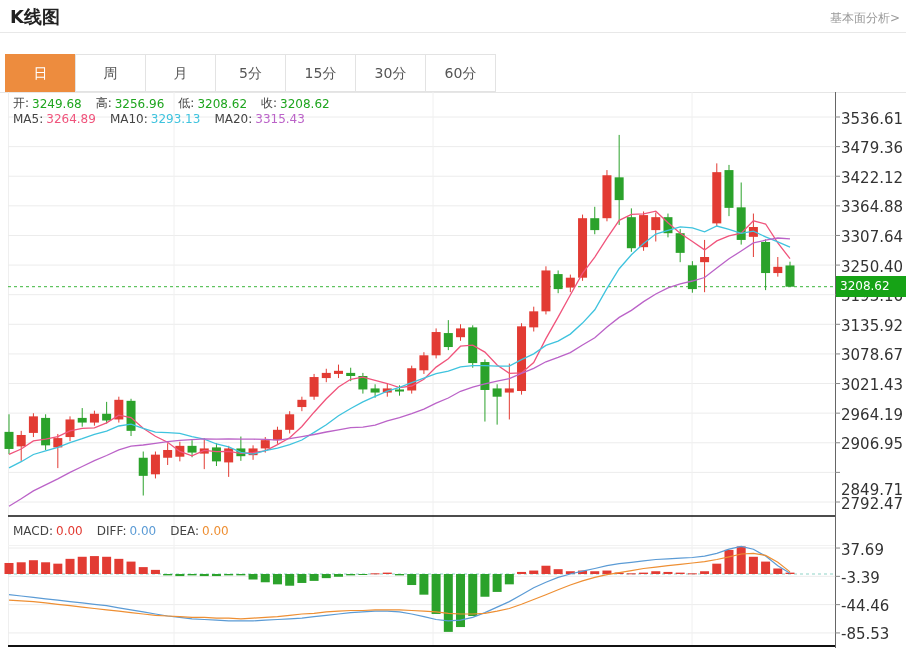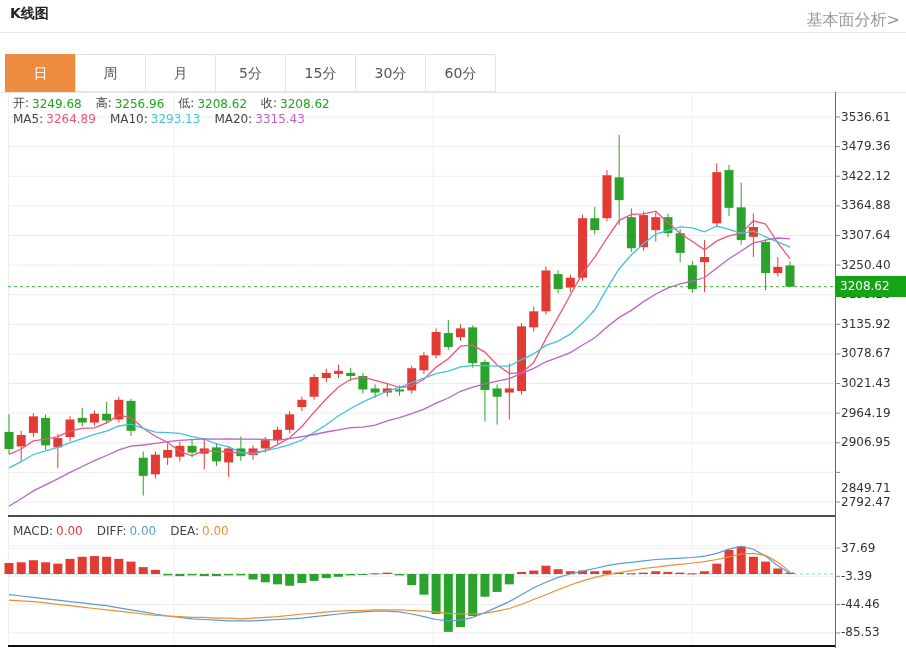--- a/index.html
+++ b/index.html
@@ -1,36 +1,36 @@
 <!DOCTYPE html>
 <html><head>
 <meta charset="utf-8">
 <style>
   html,body{margin:0;padding:0;background:#fff;}
   body{width:906px;height:649px;position:relative;overflow:hidden;
        font-family:"DejaVu Sans","Liberation Sans",sans-serif;color:#333;}
   .abs{position:absolute;}
-  .title{left:10px;top:5px;font-size:14px;font-weight:bold;color:#222;}
-  .analysis-link{right:6px;top:10px;font-size:16px;color:#999;text-decoration:none;cursor:pointer;}
+  .title{left:10px;top:5px;font-size:18px;font-weight:bold;color:#222;}
+  .analysis-link{right:6px;top:10px;font-size:12px;color:#999;text-decoration:none;cursor:pointer;}
   .top-divider{left:0;top:32px;width:906px;height:0;border-top:1px solid #e8e8e8;}
   .tabs{left:5px;top:54px;display:flex;}
   .tab{width:69px;height:36px;line-height:36px;text-align:center;font-size:14px;color:#555;
        background:#fff;border:1px solid #e3e3e3;margin-left:-1px;cursor:pointer;}
   .tab:first-child{margin-left:0;}
   .tab.active{background:#ED8C3E;border-color:#ED8C3E;color:#fff;}
   .legend-row{left:13px;display:flex;align-items:center;font-size:12px;white-space:nowrap;}
   .ohlc-row{top:95px;}
   .ma-row{top:112px;}
   .macd-row{top:524px;}
   .legend-row .lab{color:#444;margin-right:3px;}
   .legend-row .val{margin-right:14px;}
   .val.green{color:#1ea51e;}
   .ma5{color:#f0547c;} .ma10{color:#3fc3de;} .ma20{color:#bb63c8;}
   .macd-c{color:#e23b33;} .diff-c{color:#5b9bd5;} .dea-c{color:#ee8f33;}
-  .axis-label{position:absolute;left:841px;font-size:12px;color:#333;white-space:nowrap;}
+  .axis-label{position:absolute;left:841px;font-size:15px;color:#333;white-space:nowrap;}
   .price-tag{left:836px;top:276px;width:68px;height:21px;line-height:21px;background:#16a316;
              color:#fff;font-size:12px;padding-left:4px;}
   svg{position:absolute;left:0;top:0;}
   #chart-canvas{cursor:crosshair;}
 </style>
 </head>
 <body>
 
 <svg id="chart-canvas" width="906" height="649" viewBox="0 0 906 649">
     <line x1="0" y1="92.5" x2="906" y2="92.5" stroke="#e6e6e6" stroke-width="1"></line>

